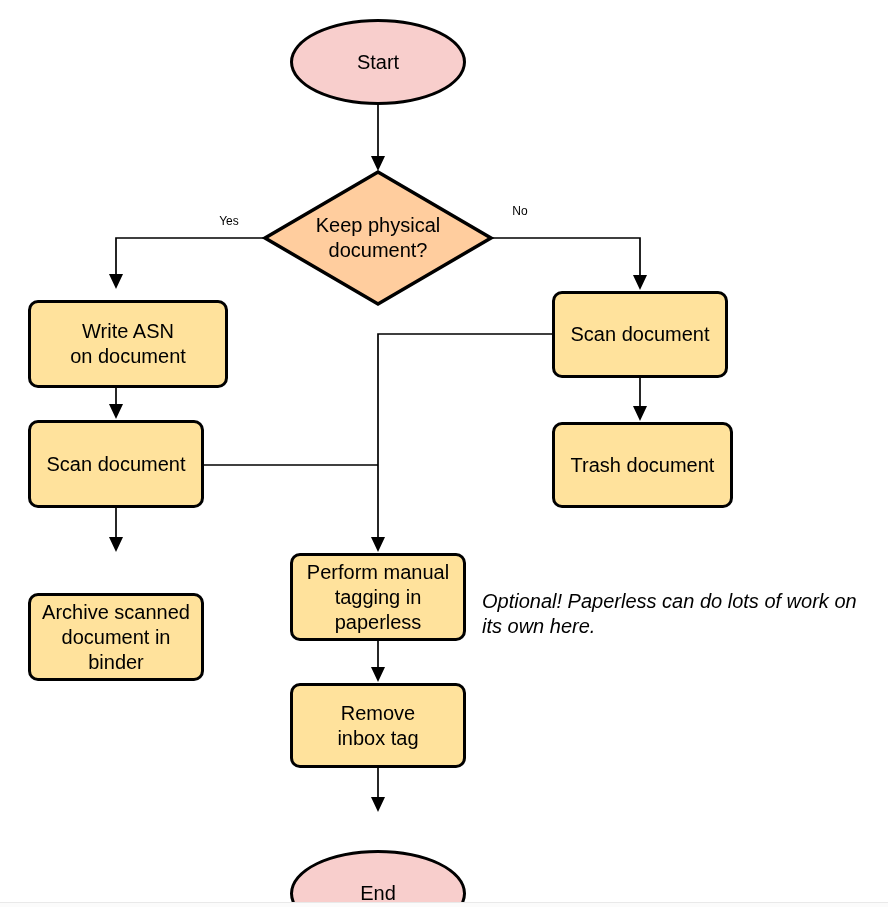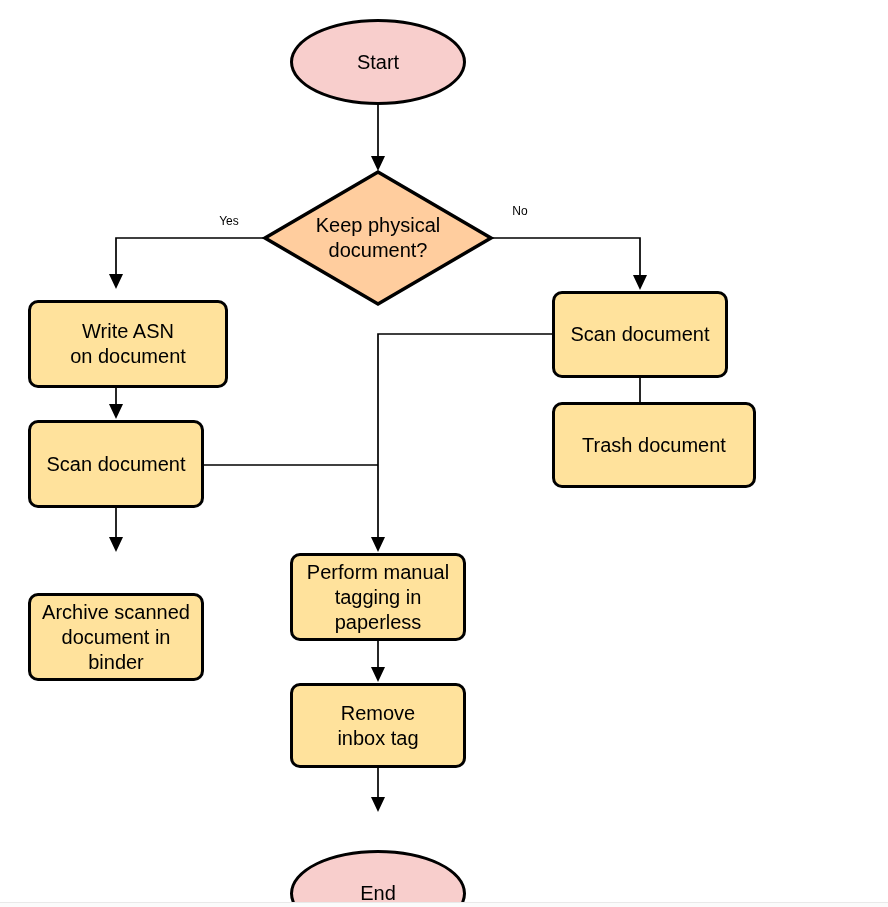--- a/index.html
+++ b/index.html
@@ -146,36 +146,38 @@
   <div class="node process" style="left:28px; top:553px; width:176px; height:88px;margin-top:40px;">
     <span>Archive scanned
 document in
 binder</span>
   </div>
 
   <div class="node process" style="left:552px; top:291px; width:176px; height:87px;">
     <span>Scan document</span>
   </div>
 
-  <div class="node process" style="left:552px; top:402px; width:204px; height:86px;">
+  <div class="node process" style="left:552px; top:422px; width:181px; height:86px;">
     <span>Trash document</span>
   </div>
 
   <div class="node process" style="left:290px; top:683px; width:176px; height:85px;">
     <span>Remove
 inbox tag</span>
   </div>
 
   <div class="node process" style="left:290px; top:553px; width:176px; height:88px;">
     <span>Perform manual
 tagging in
 paperless</span>
   </div>
 
   <div class="node terminator" style="left:290px; top:850px; width:176px; height:87px;">
     <span>End</span>
   </div>
 
+  <div class="annotation">Optional! Paperless can do lots of work on
+its own here.</div>
 
   <div class="page-edge"></div>
   <div class="below-page"></div>
 
 </div>
 
 </body></html>

